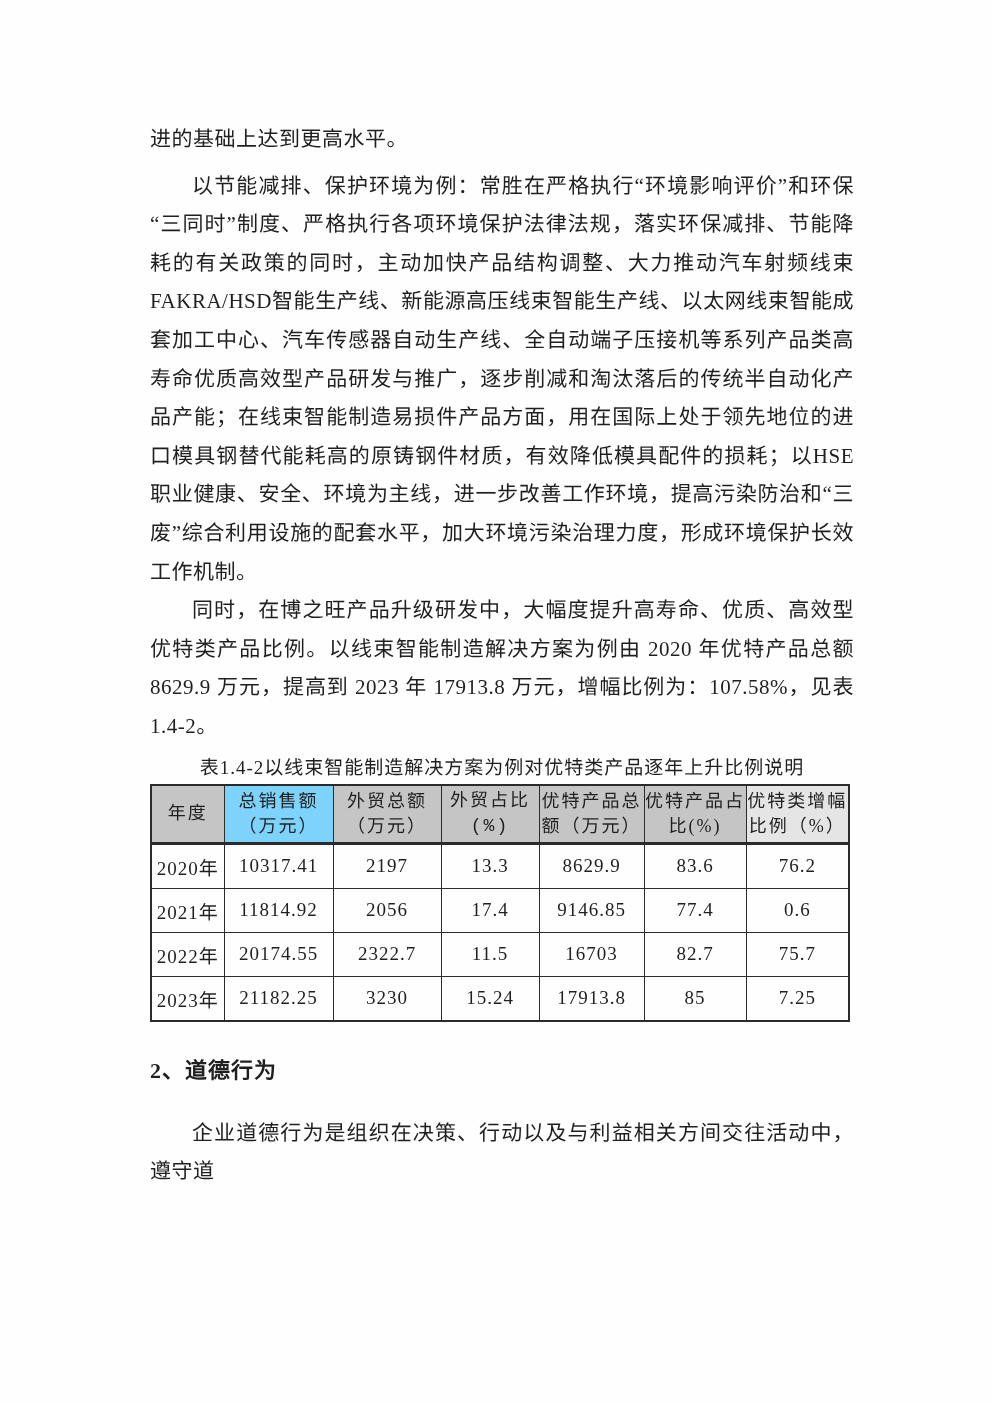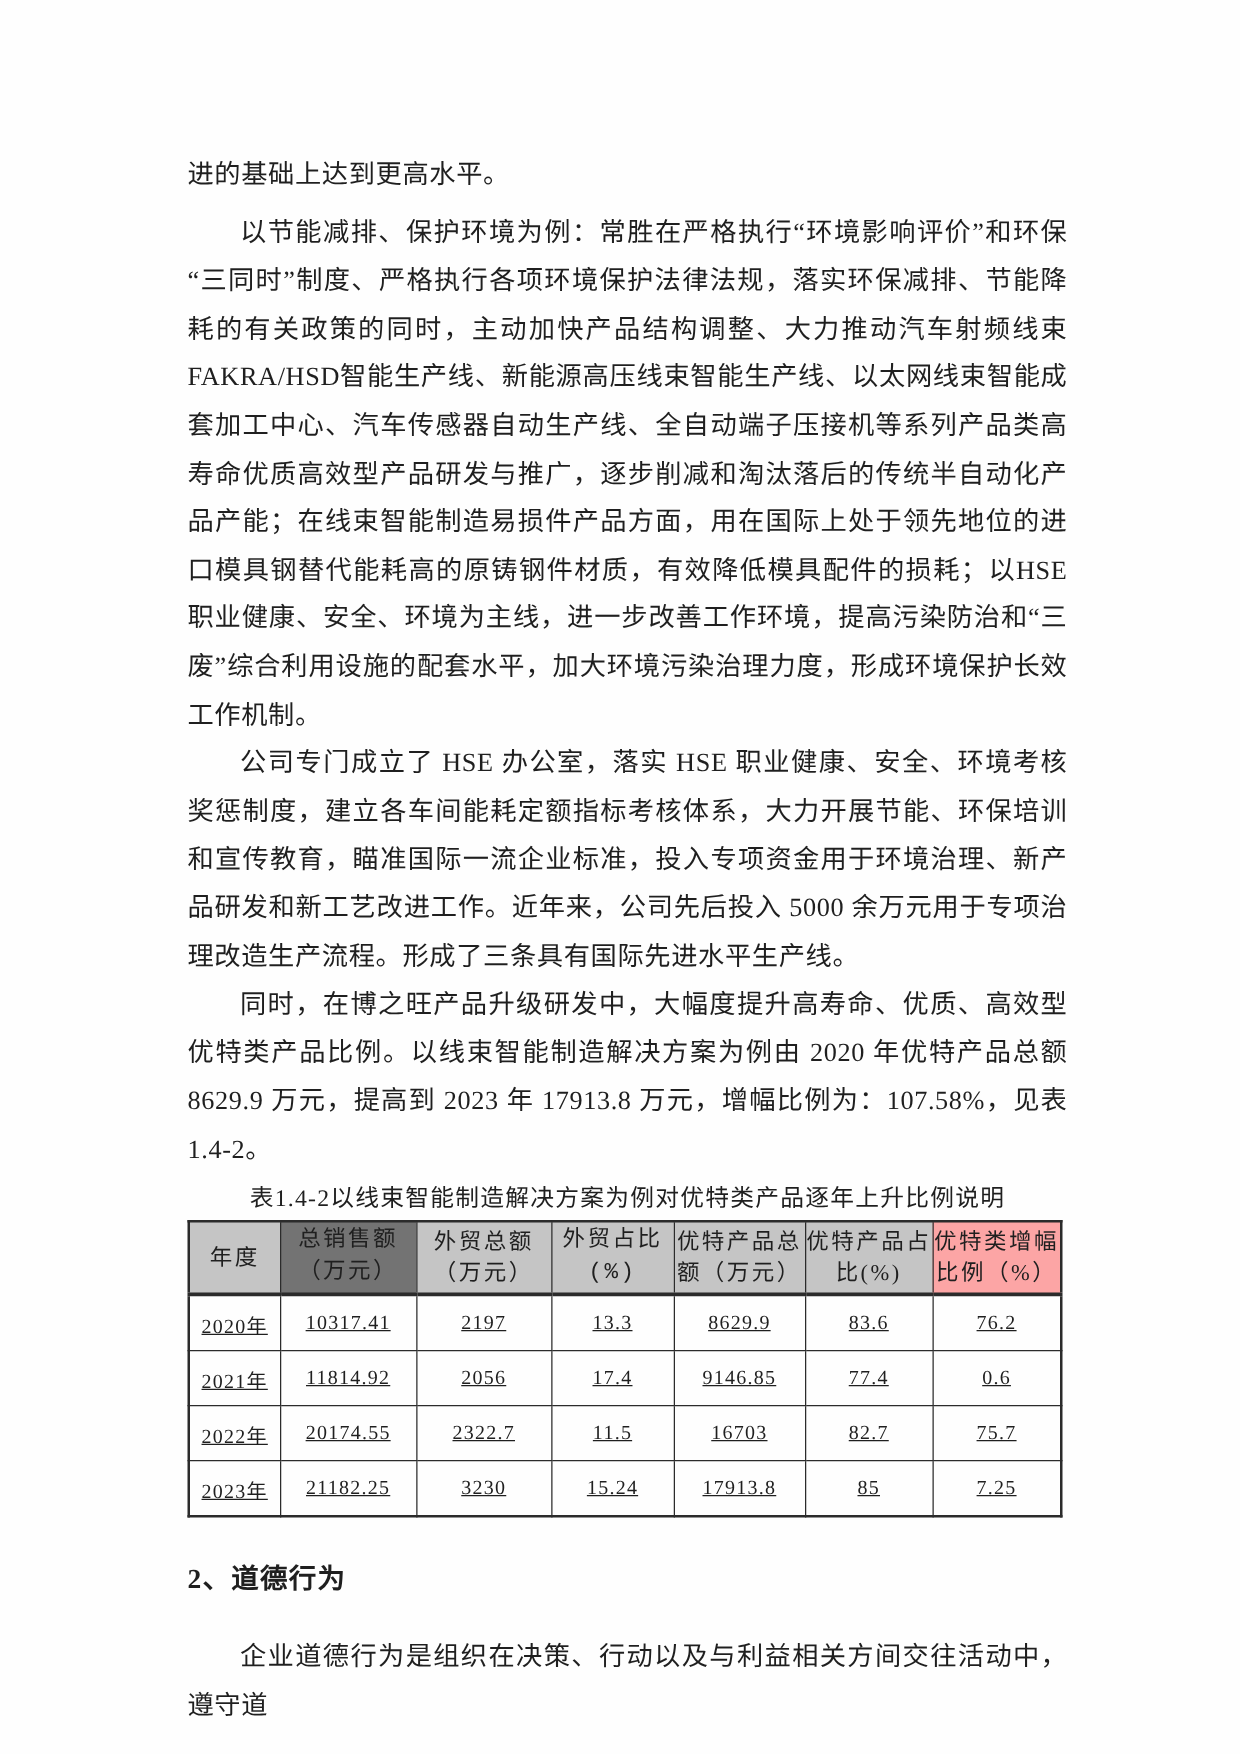--- a/index.html
+++ b/index.html
@@ -58,27 +58,26 @@
     line-height: 25px;
     height: 56px;
     text-align: center;
     vertical-align: middle;
     white-space: pre-line;
     letter-spacing: 2px;
     padding: 0;
   }
   table.data-table td {
     border: 1.5px solid #2b2b2b;
-    font-size: 16px;
+    font-size: 19px;
     height: 43px;
     text-align: center;
     vertical-align: middle;
     letter-spacing: 1px;
     padding: 0;
-    text-decoration: underline;
   }
   h2.section-heading {
     margin: 34px 0 0 0;
     font-size: 22px;
     line-height: 30px;
     font-weight: bold;
     letter-spacing: 1px;
   }
   p.closing {
     margin-top: 28px;
@@ -87,50 +86,49 @@
 </head>
 <body>
 
 <div class="page">
   <div class="doc">
 
     <p class="body-text no-indent">进的基础上达到更高水平。</p>
 
     <p class="body-text">以节能减排、保护环境为例：常胜在严格执行“环境影响评价”和环保“三同时”制度、严格执行各项环境保护法律法规，落实环保减排、节能降耗的有关政策的同时，主动加快产品结构调整、大力推动汽车射频线束FAKRA/HSD智能生产线、新能源高压线束智能生产线、以太网线束智能成套加工中心、汽车传感器自动生产线、全自动端子压接机等系列产品类高寿命优质高效型产品研发与推广，逐步削减和淘汰落后的传统半自动化产品产能；在线束智能制造易损件产品方面，用在国际上处于领先地位的进口模具钢替代能耗高的原铸钢件材质，有效降低模具配件的损耗；以HSE职业健康、安全、环境为主线，进一步改善工作环境，提高污染防治和“三废”综合利用设施的配套水平，加大环境污染治理力度，形成环境保护长效工作机制。</p>
 
-    <p class="body-text">公司专门成立了 HSE 办公室，落实 HSE 职业健康、安全、环境考核奖惩制度，建立各车间能耗定额指标考核体系，大力开展节能、环保培训和宣传教育，瞄准国际一流企业标准，投入专项资金用于环境治理、新产品研发和新工艺改进工作。近年来，公司先后投入 5000 余万元用于专项治理改造生产流程。形成了三条具有国际先进水平生产线。</p>
 
     <p class="body-text">同时，在博之旺产品升级研发中，大幅度提升高寿命、优质、高效型优特类产品比例。以线束智能制造解决方案为例由 2020 年优特产品总额 8629.9 万元，提高到 2023 年 17913.8 万元，增幅比例为：107.58%，见表 1.4-2。</p>
 
     <div class="table-caption">表1.4-2以线束智能制造解决方案为例对优特类产品逐年上升比例说明</div>
 
     <table class="data-table">
       <colgroup>
         <col style="width:73px">
         <col style="width:109px">
         <col style="width:108px">
         <col style="width:98px">
         <col style="width:105px">
         <col style="width:102px">
         <col style="width:103px">
       </colgroup>
       <thead>
         <tr>
           <th style="background: rgb(197, 197, 197); margin-left: 48px;">年度</th>
-          <th style="background: #737373; font-family: Liberation Mono, monospace;">总销售额
+          <th style="background: #7dd3fc;">总销售额
 （万元）</th>
           <th style="background: rgb(197, 197, 197);">外贸总额
 （万元）</th>
           <th style="background: rgb(197, 197, 197); font-family: Liberation Mono, monospace;">外贸占比
 (%)</th>
           <th style="background: rgb(197, 197, 197);">优特产品总
 额（万元）</th>
           <th style="background: rgb(197, 197, 197);">优特产品占
 比(%)</th>
-          <th style="background: #fca5a5;">优特类增幅
+          <th style="background: #e5e5e5;">优特类增幅
 比例（%）</th>
         </tr>
       </thead>
       <tbody>
         <tr>
           <td>2020年</td>
           <td>10317.41</td>
           <td>2197</td>
           <td>13.3</td>
           <td>8629.9</td>

